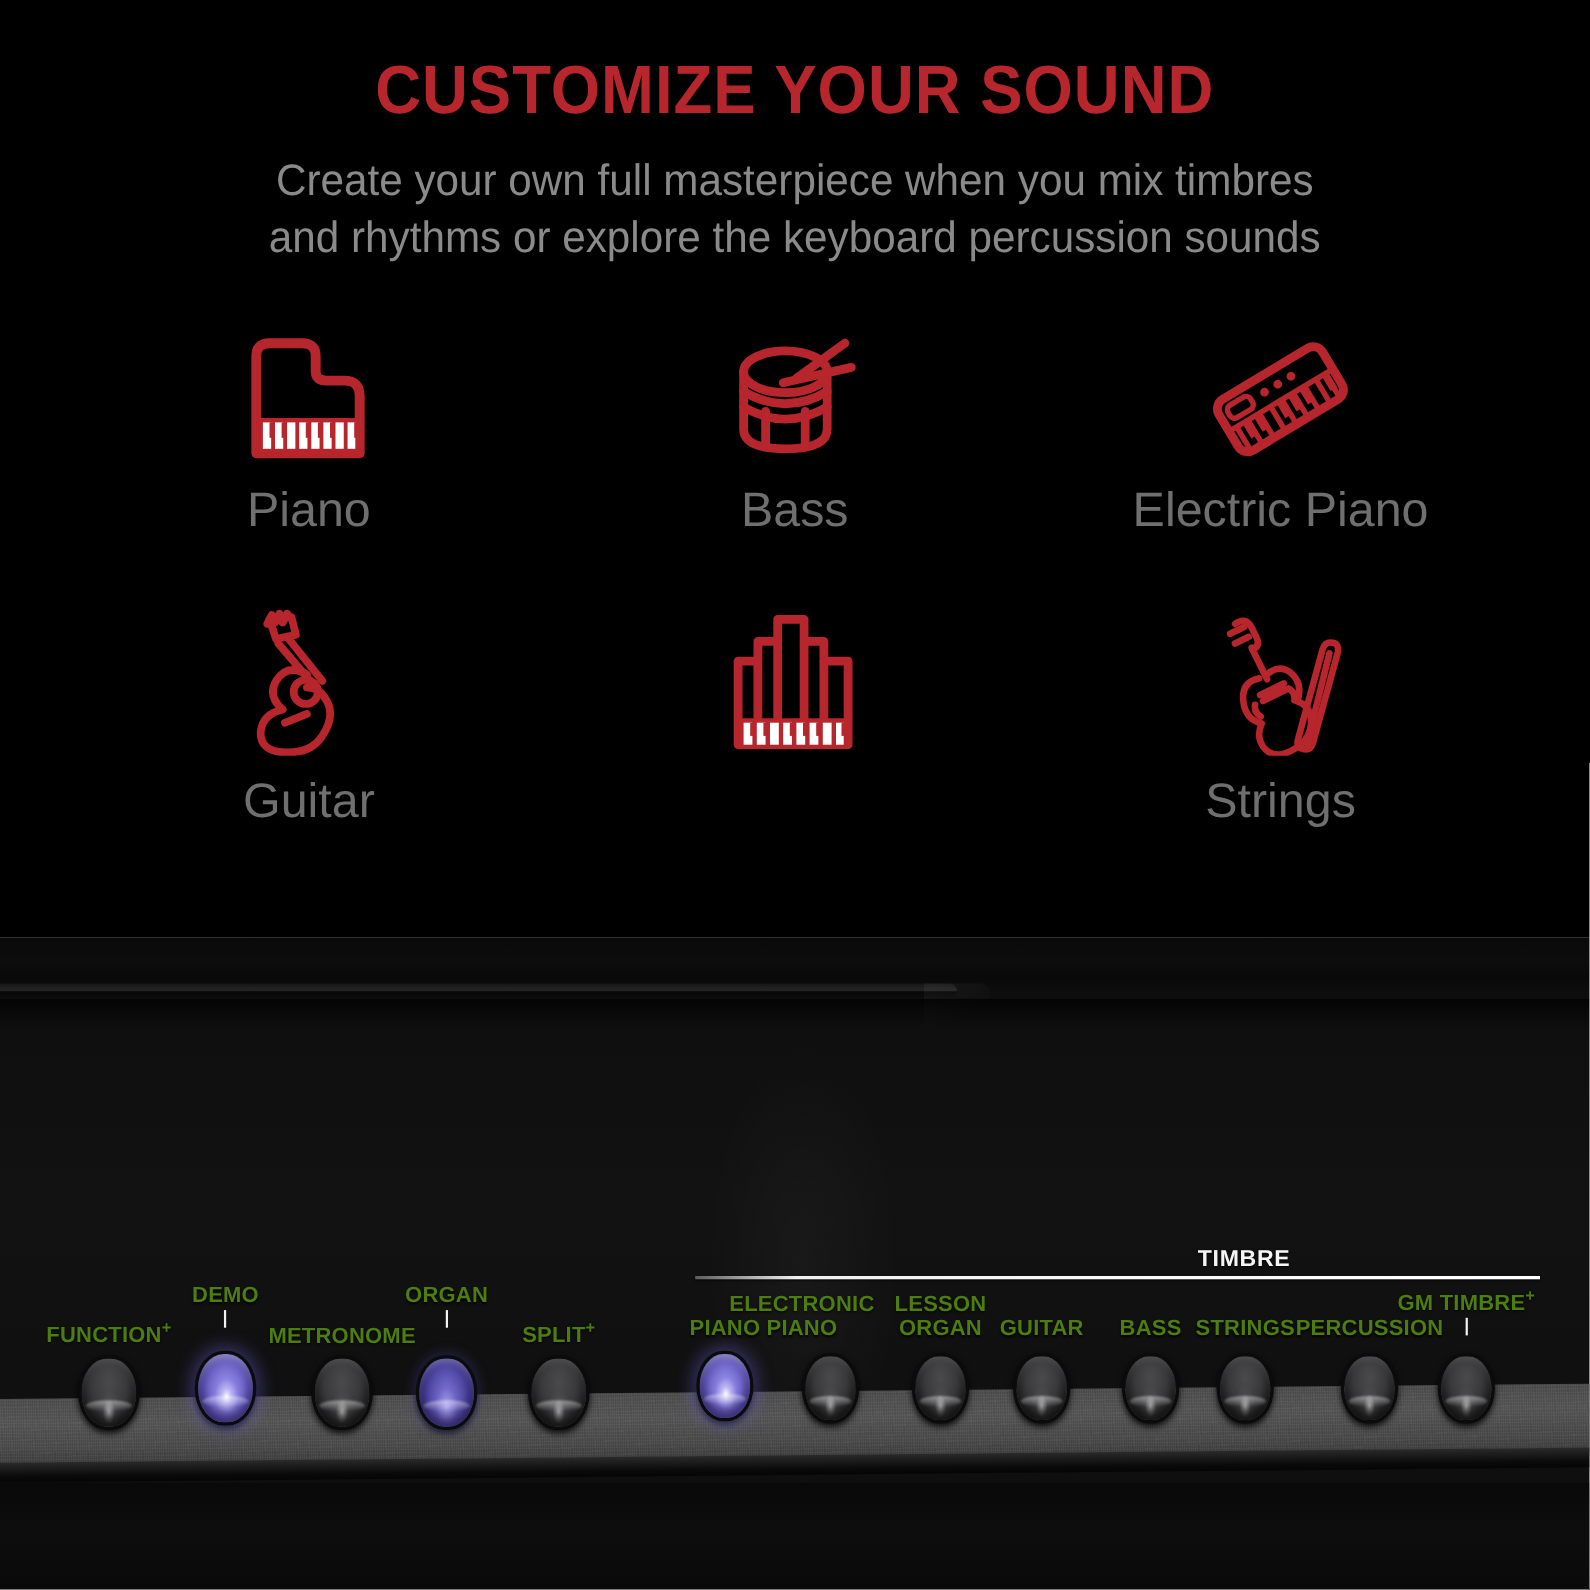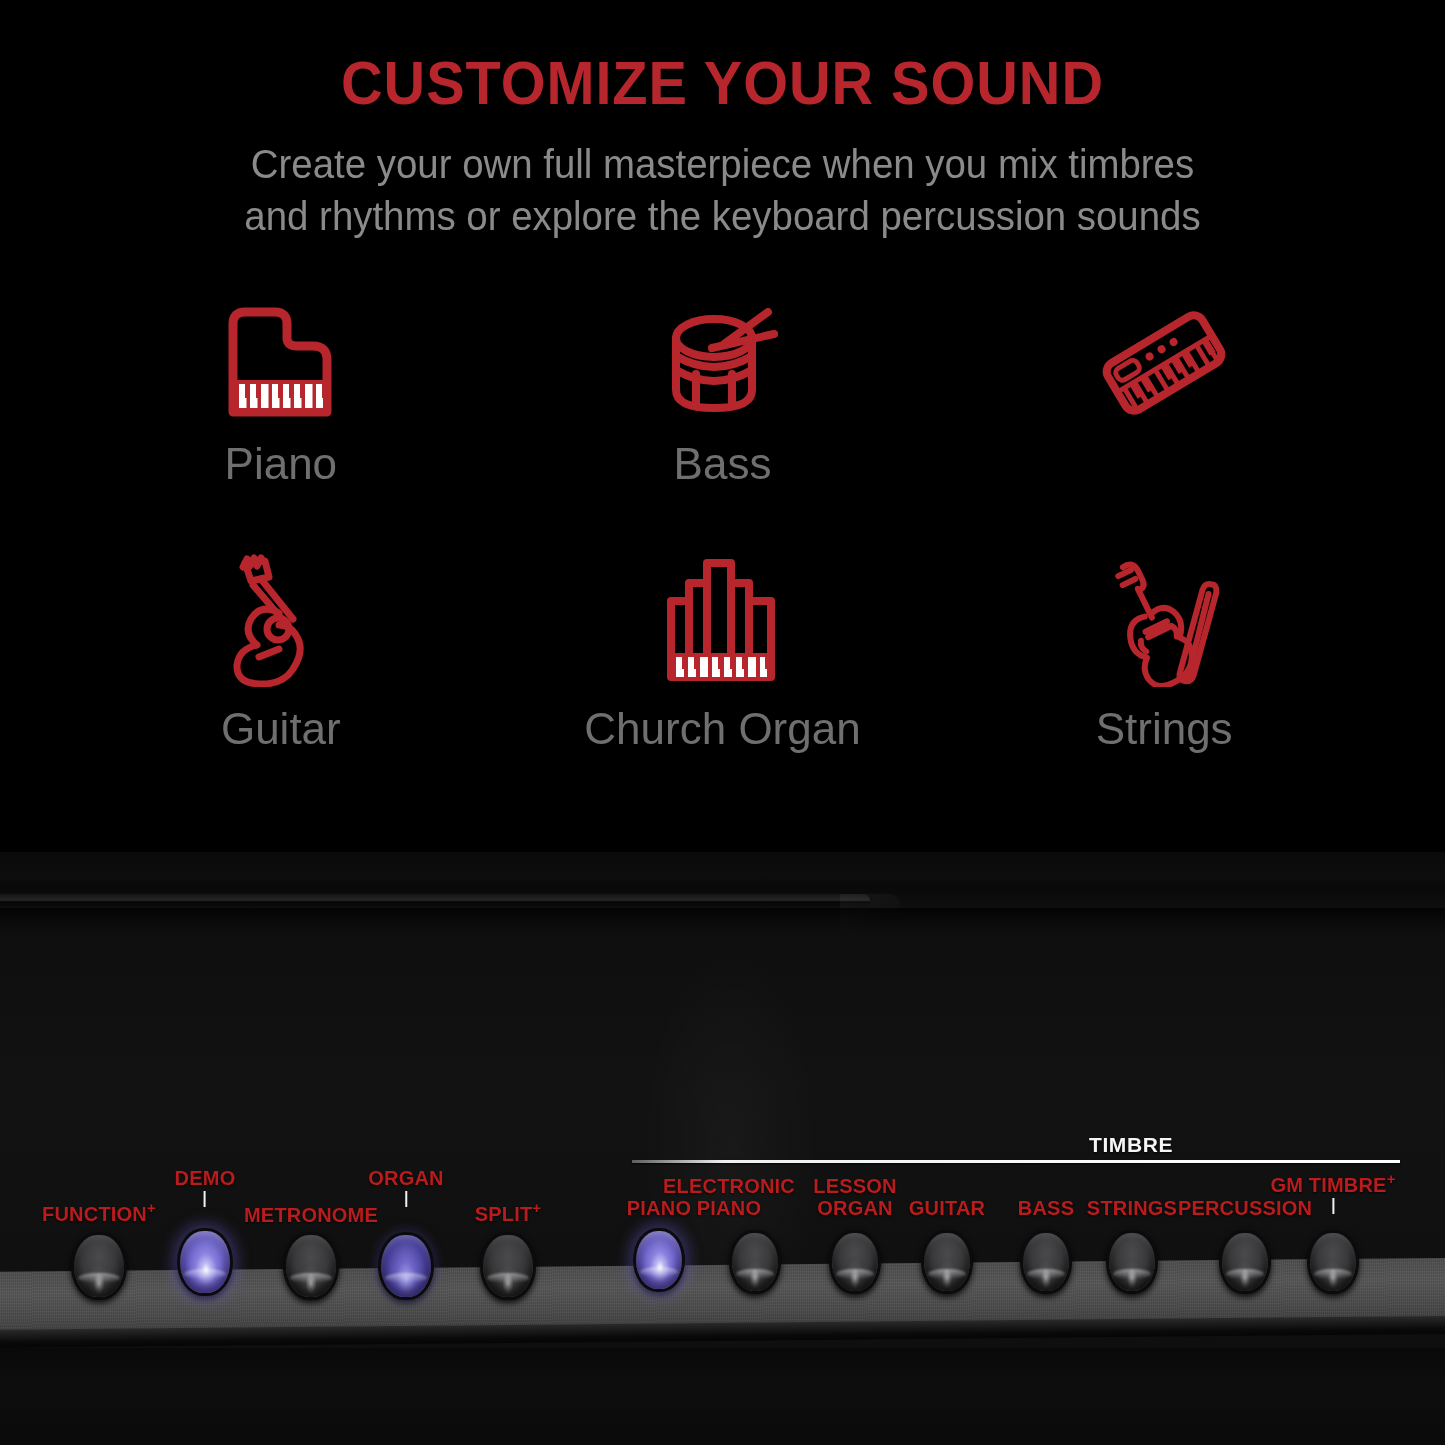--- a/index.html
+++ b/index.html
@@ -97,21 +97,21 @@
     transform:rotate(-0.55deg);transform-origin:0 0;
   }
   .deck-lower{
     position:absolute;left:0;top:1348px;width:1445px;height:97px;
     background:linear-gradient(180deg,#090909,#0d0d0d 40%,#0a0a0a);
   }
 
   
   .ctrl-layer{position:absolute;left:0;top:852px;width:1445px;height:497px;}
   .blabel{
-    position:absolute;color:#b91c1c;font-weight:700;
+    position:absolute;color:#4d7c0f;font-weight:700;
     font-family:"Liberation Sans", sans-serif;
     font-size:20px;line-height:22px;letter-spacing:0.2px;text-align:center;
     text-shadow:0 1px 2px rgba(0,0,0,.85);
     white-space:nowrap;transform:translateX(-50%);
   }
   .blabel .sup{font-size:15px;vertical-align:super;}
   .blabel .tick{
     display:block;width:2px;height:16px;background:#f2f2f2;margin:2px auto 0;
   }
   .btn{
@@ -246,20 +246,21 @@
                 <rect x="24" y="60" width="7" height="16"></rect>
                 <rect x="36" y="60" width="7" height="16"></rect>
                 <rect x="60" y="60" width="7" height="16"></rect>
                 <rect x="72" y="60" width="7" height="16"></rect>
                 <rect x="84" y="60" width="7" height="16"></rect>
                 <rect x="108" y="60" width="7" height="16"></rect>
               </g>
             </g>
           </svg>
         </div>
+        <div class="icon-label">Electric Piano</div>
       </div>
 
       <div class="icon-cell row2">
         <div class="icon-art">
           <svg width="120" height="134" viewBox="0 0 120 134" fill="none">
             <g stroke="#B7262C" stroke-width="7" fill="none" stroke-linecap="round" stroke-linejoin="round">
               <path d="M24 10 L44 8 L48 24 L30 28 Z"></path>
               <path d="M26 6 L22 14 M33 5 L29 13 M40 5 L36 13"></path>
               <path d="M40 26 L72 66"></path>
               <path d="M32 32 L66 72"></path>
@@ -293,21 +294,20 @@
             <g fill="#B7262C">
               <rect x="21" y="104" width="4" height="12"></rect>
               <rect x="33" y="104" width="4" height="12"></rect>
               <rect x="57" y="104" width="4" height="12"></rect>
               <rect x="69" y="104" width="4" height="12"></rect>
               <rect x="81" y="104" width="4" height="12"></rect>
               <rect x="104" y="104" width="4" height="12"></rect>
             </g>
           </svg>
         </div>
-        <div class="icon-label">Church Organ</div>
       </div>
 
       <div class="icon-cell row2">
         <div class="icon-art">
           <svg width="130" height="134" viewBox="0 0 130 134" fill="none">
             <g stroke="#B7262C" stroke-width="6" fill="none" stroke-linecap="round" stroke-linejoin="round">
               <g transform="rotate(-26 60 70)">
                 <path d="M52 4 Q64 2 64 14 L64 24 Q64 32 56 32"></path>
                 <path d="M44 10 L58 10 M44 20 L58 20"></path>
                 <path d="M56 30 L56 62"></path>

